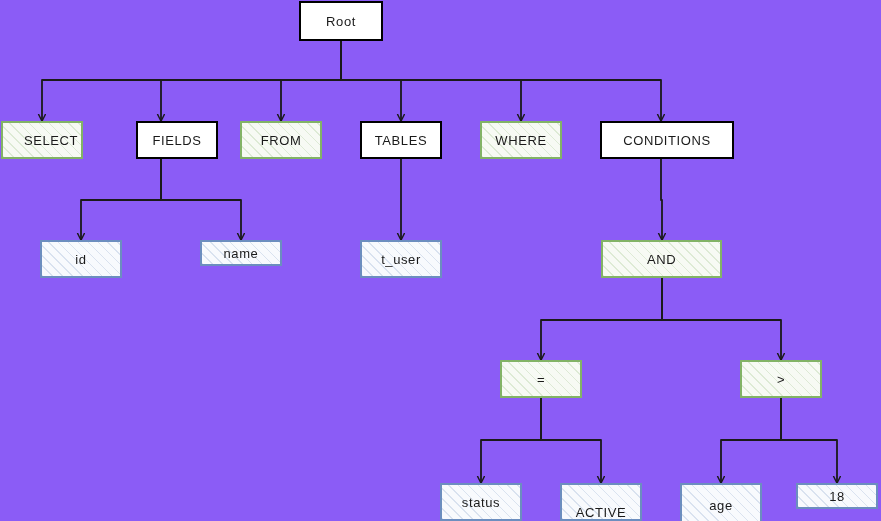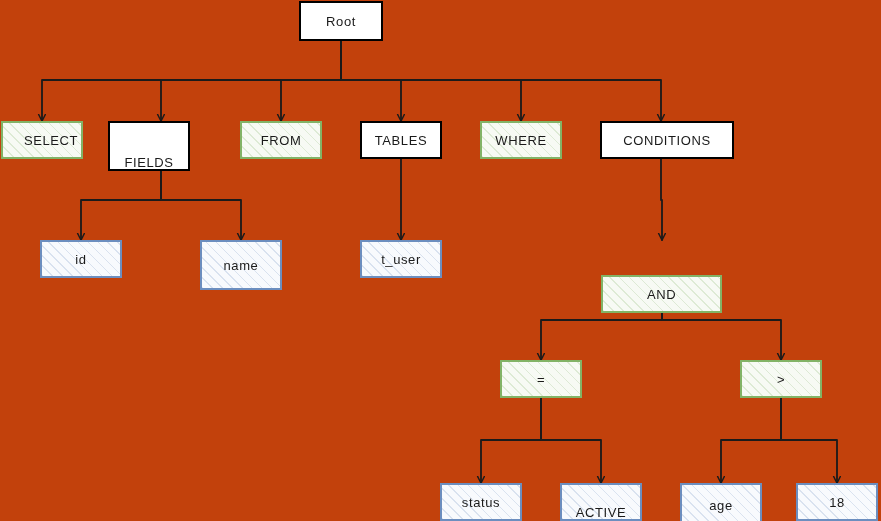--- a/index.html
+++ b/index.html
@@ -8,21 +8,21 @@
     background: #ffffff;
   }
   body {
     font-family: "Liberation Sans", sans-serif;
   }
   #diagram-root {
     position: relative;
     width: 881px;
     height: 521px;
     overflow: hidden;
-    background: #c2410c;
+    background: #8b5cf6;
     text-decoration: underline;
   }
   #edge-layer {
     position: absolute;
     left: 0;
     top: 0;
     width: 881px;
     height: 521px;
     pointer-events: none;
   }
@@ -105,59 +105,59 @@
         <path d="M 781 398 L 781 440 L 837 440 L 837 483" fill="none" stroke="#1a1a1a" stroke-width="1.8" stroke-linejoin="round" stroke-linecap="round" marker-end="url(#arrowhead)"></path>
       </g>
   </svg>
   <div id="node-group">
       <div class="node plain" style="left: 299px; top: 1px; width: 84px; height: 40px;">
         <span class="node-label">Root</span>
       </div>
       <div class="node green" style="left: 1px; top: 121px; width: 82px; height: 38px; padding-left: 18px;">
         <span class="node-label">SELECT</span>
       </div>
-      <div class="node plain" style="left: 108px; top: 121px; width: 82px; height: 50px; align-items: flex-end;">
+      <div class="node plain" style="left: 136px; top: 121px; width: 82px; height: 38px;">
         <span class="node-label">FIELDS</span>
       </div>
       <div class="node green" style="left: 240px; top: 121px; width: 82px; height: 38px;">
         <span class="node-label">FROM</span>
       </div>
       <div class="node plain" style="left: 360px; top: 121px; width: 82px; height: 38px;">
         <span class="node-label">TABLES</span>
       </div>
       <div class="node green" style="left: 480px; top: 121px; width: 82px; height: 38px;">
         <span class="node-label">WHERE</span>
       </div>
       <div class="node plain" style="left: 600px; top: 121px; width: 134px; height: 38px;">
         <span class="node-label">CONDITIONS</span>
       </div>
       <div class="node blue" style="left: 40px; top: 240px; width: 82px; height: 38px;">
         <span class="node-label">id</span>
       </div>
-      <div class="node blue" style="left: 200px; top: 240px; width: 82px; height: 50px;">
+      <div class="node blue" style="left: 200px; top: 240px; width: 82px; height: 26px;">
         <span class="node-label">name</span>
       </div>
       <div class="node blue" style="left: 360px; top: 240px; width: 82px; height: 38px;">
         <span class="node-label">t_user</span>
       </div>
-      <div class="node green" style="left: 601px; top: 240px; width: 121px; height: 38px; margin-top: 35px;">
+      <div class="node green" style="left: 601px; top: 240px; width: 121px; height: 38px;">
         <span class="node-label">AND</span>
       </div>
       <div class="node green" style="left: 500px; top: 360px; width: 82px; height: 38px;">
         <span class="node-label">=</span>
       </div>
       <div class="node green" style="left: 740px; top: 360px; width: 82px; height: 38px;">
         <span class="node-label">&gt;</span>
       </div>
       <div class="node blue" style="left: 440px; top: 483px; width: 82px; height: 38px;">
         <span class="node-label">status</span>
       </div>
       <div class="node blue" style="left: 560px; top: 483px; width: 82px; height: 38px; align-items: flex-end;">
         <span class="node-label">ACTIVE</span>
       </div>
       <div class="node blue" style="left: 680px; top: 483px; width: 82px; height: 44px;">
         <span class="node-label">age</span>
       </div>
-      <div class="node blue" style="left: 796px; top: 483px; width: 82px; height: 38px;">
+      <div class="node blue" style="left: 796px; top: 483px; width: 82px; height: 26px;">
         <span class="node-label">18</span>
       </div>
     </div>
 </div>
 
 </body></html>

